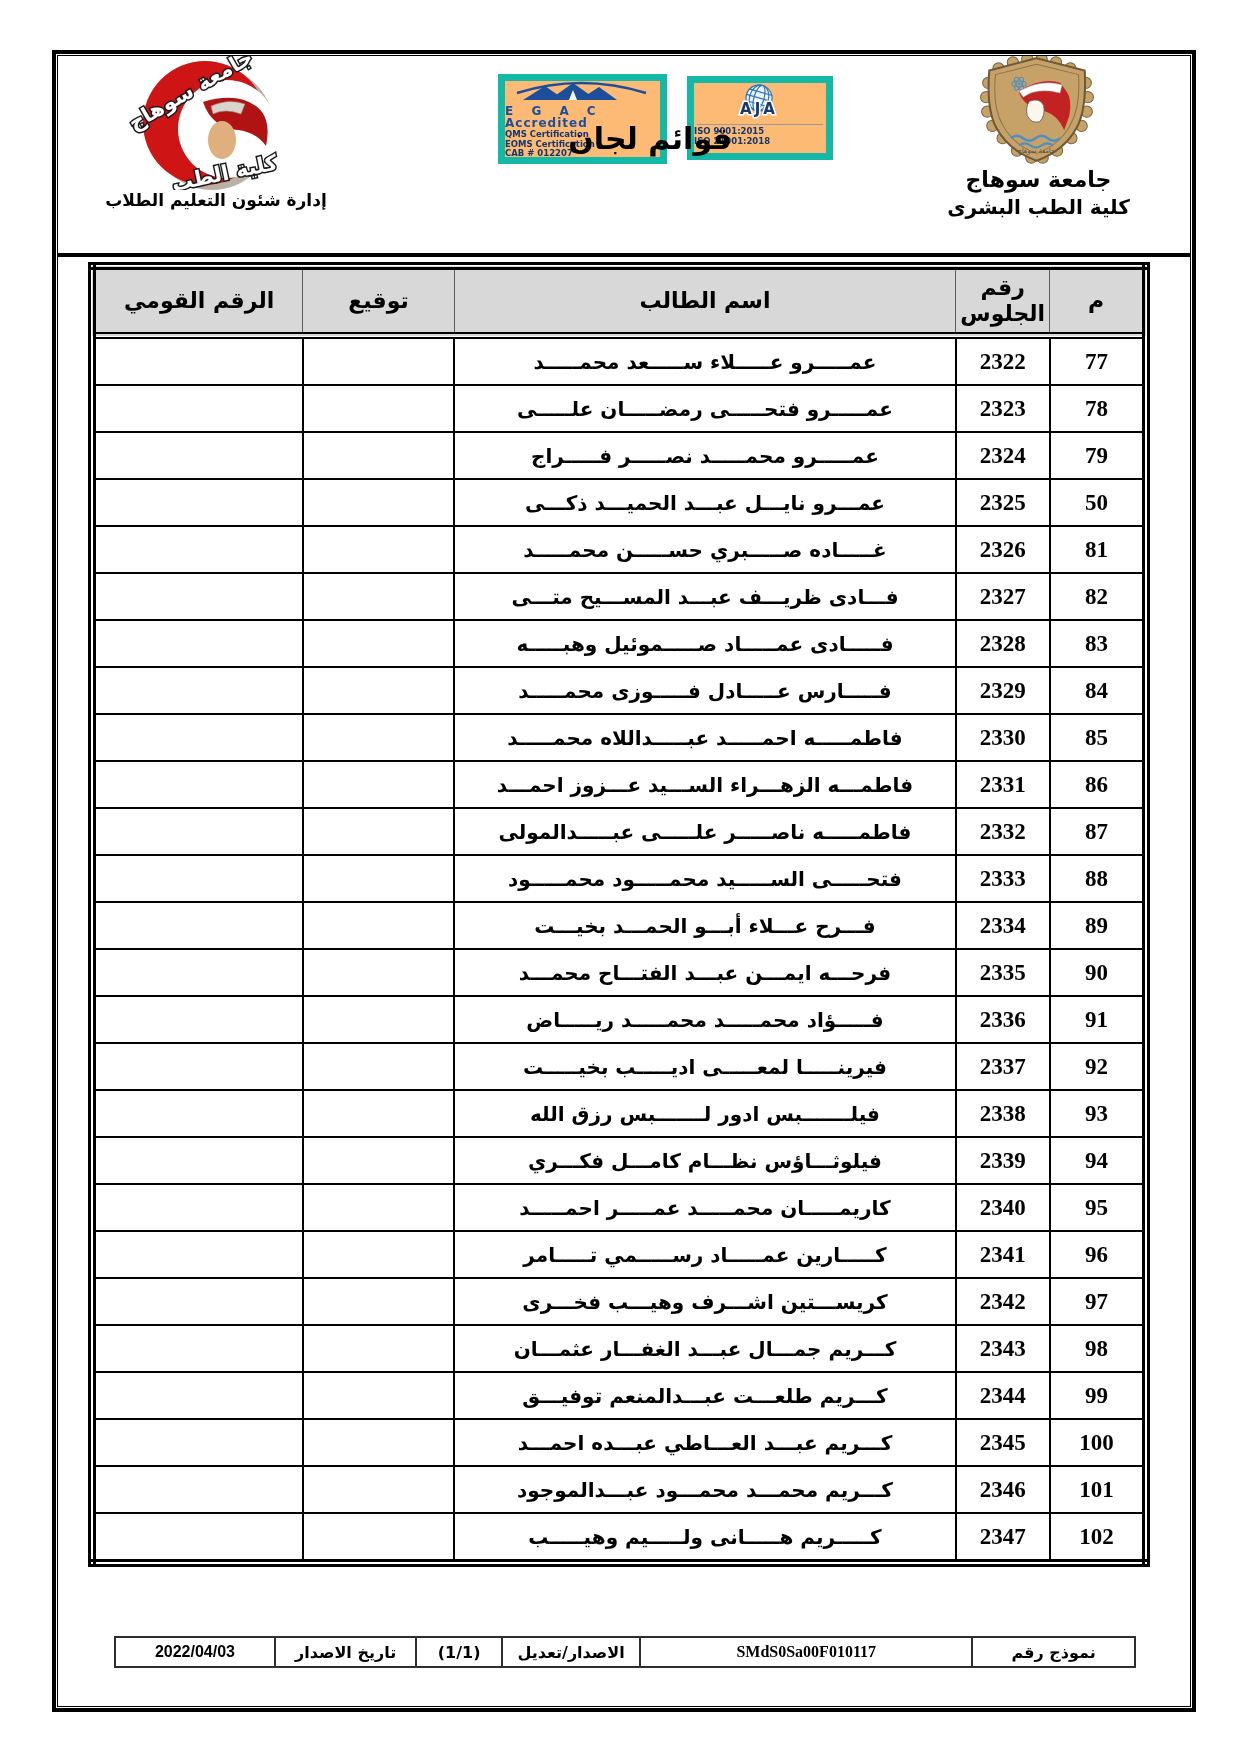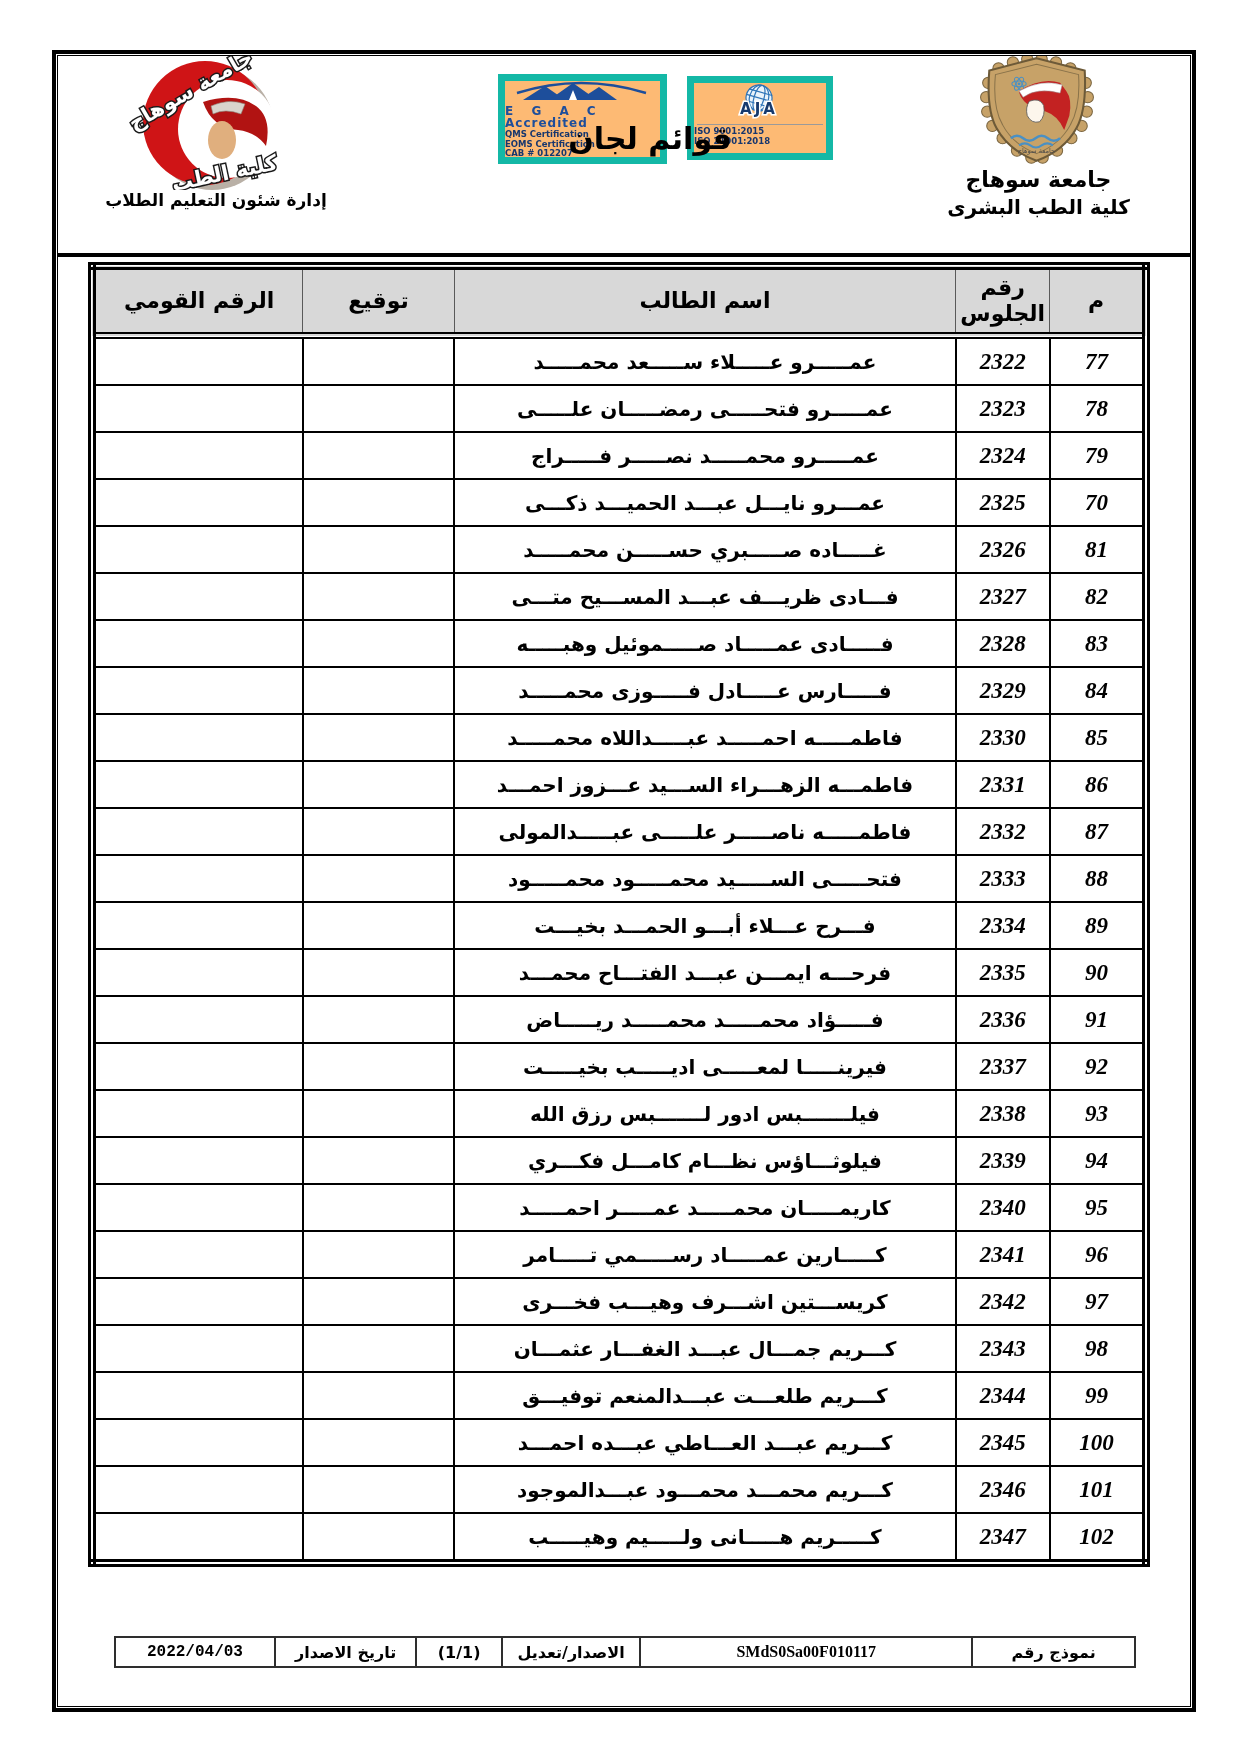--- a/index.html
+++ b/index.html
@@ -35,31 +35,31 @@
 
   
   table.roster{position:absolute;left:30px;top:206px;width:1062px;border-collapse:collapse;
     table-layout:fixed;border:8px double #000;}
   table.roster th{
     background:#d8d8d8;border:1px solid #5a5a5a;border-bottom:7px double #000;
     height:62px;font-size:22px;font-weight:bold;padding:0 4px;line-height:26px;
   }
   table.roster td{border:2px solid #000;height:45px;text-align:center;vertical-align:middle;padding:0 4px;}
   td.num{font-family:"Liberation Serif","DejaVu Serif",serif;font-weight:bold;font-size:23px;
-    direction:ltr;font-style:italic;}
+    direction:ltr;}
   td.name{font-size:20px;font-weight:bold;white-space:nowrap;overflow:hidden;}
 
   
   table.form-footer{position:absolute;left:56px;top:1580px;width:1022px;border-collapse:collapse;
     table-layout:fixed;}
   table.form-footer td{border:2px solid #2e2e2e;height:28px;font-weight:bold;font-size:16px;
     text-align:center;vertical-align:middle;padding:0 6px;}
   td.form-code{font-family:"Liberation Serif","DejaVu Serif",serif;font-size:18px;
     text-align:right;direction:ltr;margin-left:45px;}
-  td.date-value{font-family:Liberation Mono, monospace;font-size:17px;direction:ltr;}
+  td.date-value{font-family:Liberation Sans, sans-serif;font-size:17px;direction:ltr;}
 </style>
 </head>
 <body>
 
 <div class="frame">
   <div class="frame-inner">
 
     <svg class="hdr-left-logo" viewBox="0 0 212 134">
       <circle cx="104" cy="72" r="62" fill="#b9b0a6"></circle>
       <circle cx="97" cy="67" r="62" fill="#cf1416"></circle>
@@ -189,21 +189,21 @@
 
       <tr>
         <td class="num">79</td>
         <td class="num">2324</td>
         <td class="name">عمـــــرو محمـــــد نصـــــر فـــــراج</td>
         <td class="sig"></td>
         <td class="nid"></td>
       </tr>
 
       <tr>
-        <td class="num">70</td>
+        <td class="num">50</td>
         <td class="num">2325</td>
         <td class="name">عمـــرو نايـــل عبـــد الحميـــد ذكـــى</td>
         <td class="sig"></td>
         <td class="nid"></td>
       </tr>
 
       <tr>
         <td class="num">81</td>
         <td class="num">2326</td>
         <td class="name">غـــــاده صـــــبري حســـــن محمـــــد</td>

